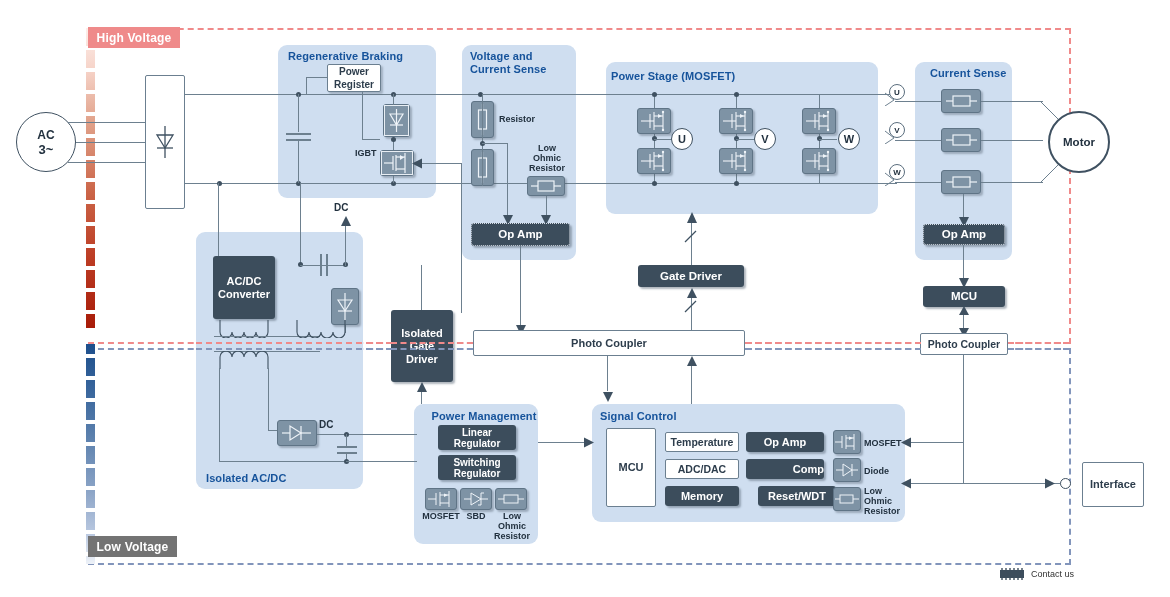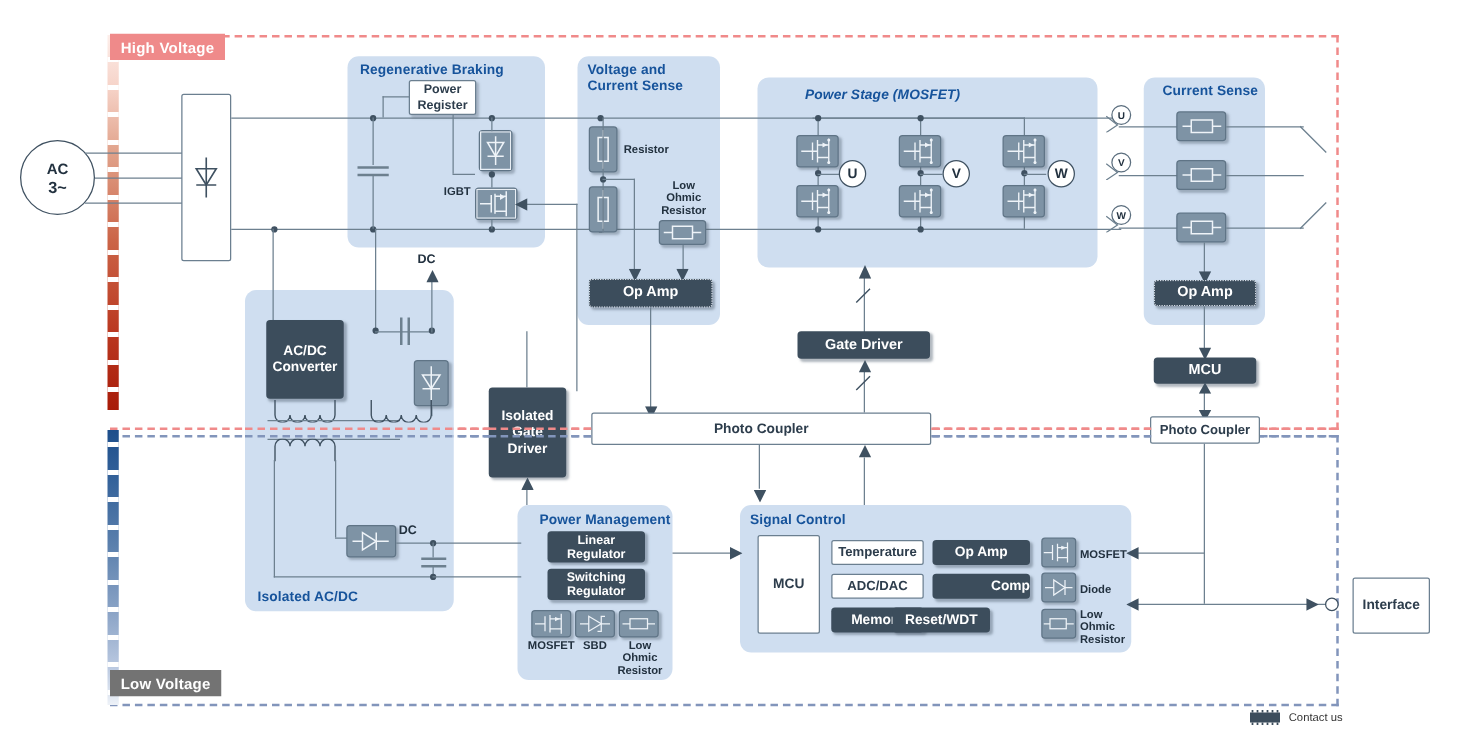--- a/index.html
+++ b/index.html
@@ -84,21 +84,21 @@
     <span>Regenerative Braking</span>
   </div>
 
   <div class="abs group" style="left:462px;top:45px;width:114px;height:215px;"></div>
   <div class="abs group-title" style="left:470px;top:50px;width:110px;">
     <span>Voltage and</span><br>
     <span>Current Sense</span>
   </div>
 
   <div class="abs group" style="left:606px;top:62px;width:272px;height:152px;"></div>
-  <div class="abs group-title" style="left:644px;top:70px;width:260px;font-style:italic;">
+  <div class="abs group-title" style="left:611px;top:70px;width:260px;">
     <span>Power Stage (MOSFET)</span>
   </div>
 
   <div class="abs group" style="left:915px;top:62px;width:97px;height:198px;"></div>
   <div class="abs group-title" style="left:930px;top:67px;width:90px;">
     <span>Current Sense</span>
   </div>
 
   <div class="abs group" style="left:196px;top:232px;width:167px;height:257px;"></div>
   <div class="abs group-title" style="left:206px;top:472px;width:150px;">
@@ -410,20 +410,23 @@
   </div>
   <div class="abs wire hline" style="left:981px;top:182px;width:62px;"></div>
 
   <svg class="abs" style="left:1040px;top:98px;" width="24" height="26" viewBox="0 0 24 26">
     <line x1="0" y1="3" x2="21" y2="24" stroke="#6d808f" stroke-width="1"></line>
   </svg>
   <svg class="abs" style="left:1040px;top:160px;" width="24" height="26" viewBox="0 0 24 26">
     <line x1="21" y1="2" x2="0" y2="23" stroke="#6d808f" stroke-width="1"></line>
   </svg>
 
+  <div class="abs circ ctr" style="left:1048px;top:111px;width:62px;height:62px;font-size:11.5px;font-weight:bold;border:2px solid #3f5161;">
+    <span>Motor</span>
+  </div>
 
   <div class="abs wire vline" style="left:963px;top:194px;height:24px;"></div>
   <svg class="abs" style="left:959px;top:217px;" width="10" height="10" viewBox="0 0 10 10">
     <polygon points="5,10 0,0 10,0" fill="#3f5161"></polygon>
   </svg>
   <div class="abs darkbox dotted ctr" style="left:923px;top:224px;width:82px;height:21px;">
     <span>Op Amp</span>
   </div>
   <div class="abs wire vline" style="left:963px;top:245px;height:34px;"></div>
   <svg class="abs" style="left:959px;top:278px;" width="10" height="10" viewBox="0 0 10 10">
@@ -625,21 +628,21 @@
   </div>
   <div class="abs whitebox ctr" style="left:665px;top:459px;width:74px;height:20px;font-size:10.5px;">
     <span>ADC/DAC</span>
   </div>
   <div class="abs darkbox ctr" style="left:746px;top:459px;width:78px;height:20px;font-size:11px;justify-content:flex-end;">
     <span>Comp</span>
   </div>
   <div class="abs darkbox ctr" style="left:665px;top:486px;width:74px;height:20px;font-size:11px;">
     <span>Memory</span>
   </div>
-  <div class="abs darkbox ctr" style="left:714px;top:486px;width:78px;height:20px;font-size:11px;justify-content:center;">
+  <div class="abs darkbox ctr" style="left:758px;top:486px;width:78px;height:20px;font-size:11px;justify-content:center;">
     <span>Reset/WDT</span>
   </div>
 
   <div class="abs tile" style="left:833px;top:430px;width:28px;height:24px;">
     <svg width="26" height="22" viewBox="0 0 26 22">
       <line x1="1" y1="11" x2="8" y2="11" stroke="#eef3f8" stroke-width="1"></line>
       <line x1="8" y1="5" x2="8" y2="17" stroke="#eef3f8" stroke-width="1"></line>
       <line x1="12" y1="4" x2="12" y2="18" stroke="#eef3f8" stroke-width="1"></line>
       <line x1="12" y1="7" x2="20" y2="7" stroke="#eef3f8" stroke-width="1"></line>
       <line x1="12" y1="15" x2="20" y2="15" stroke="#eef3f8" stroke-width="1"></line>

